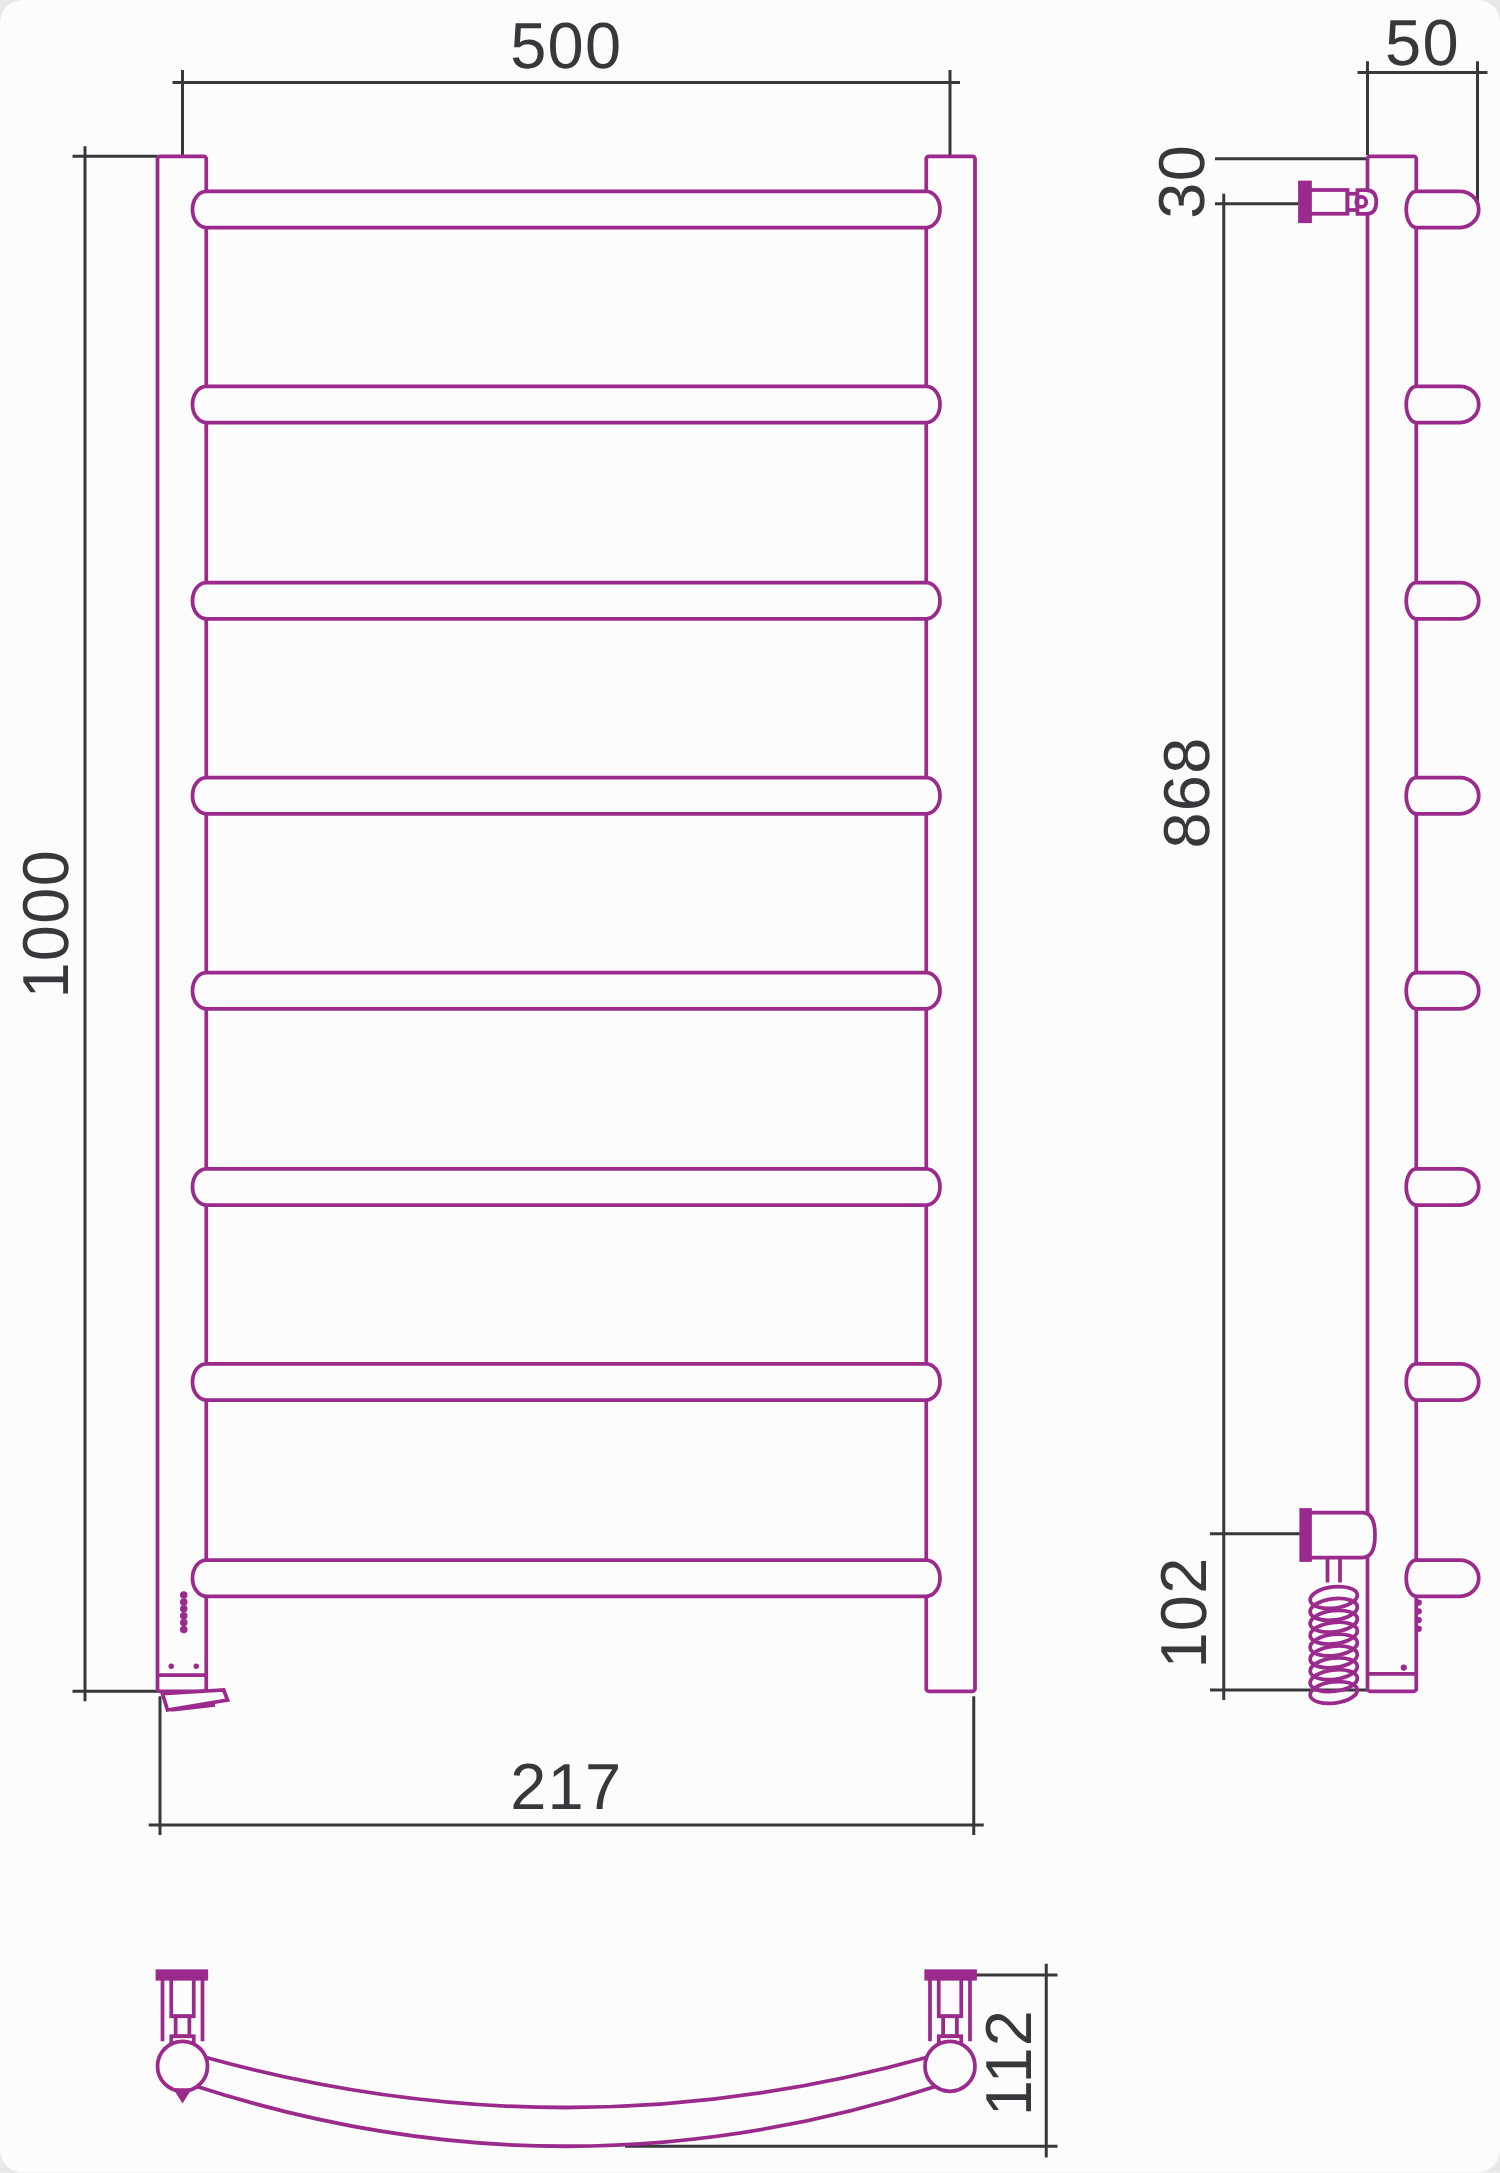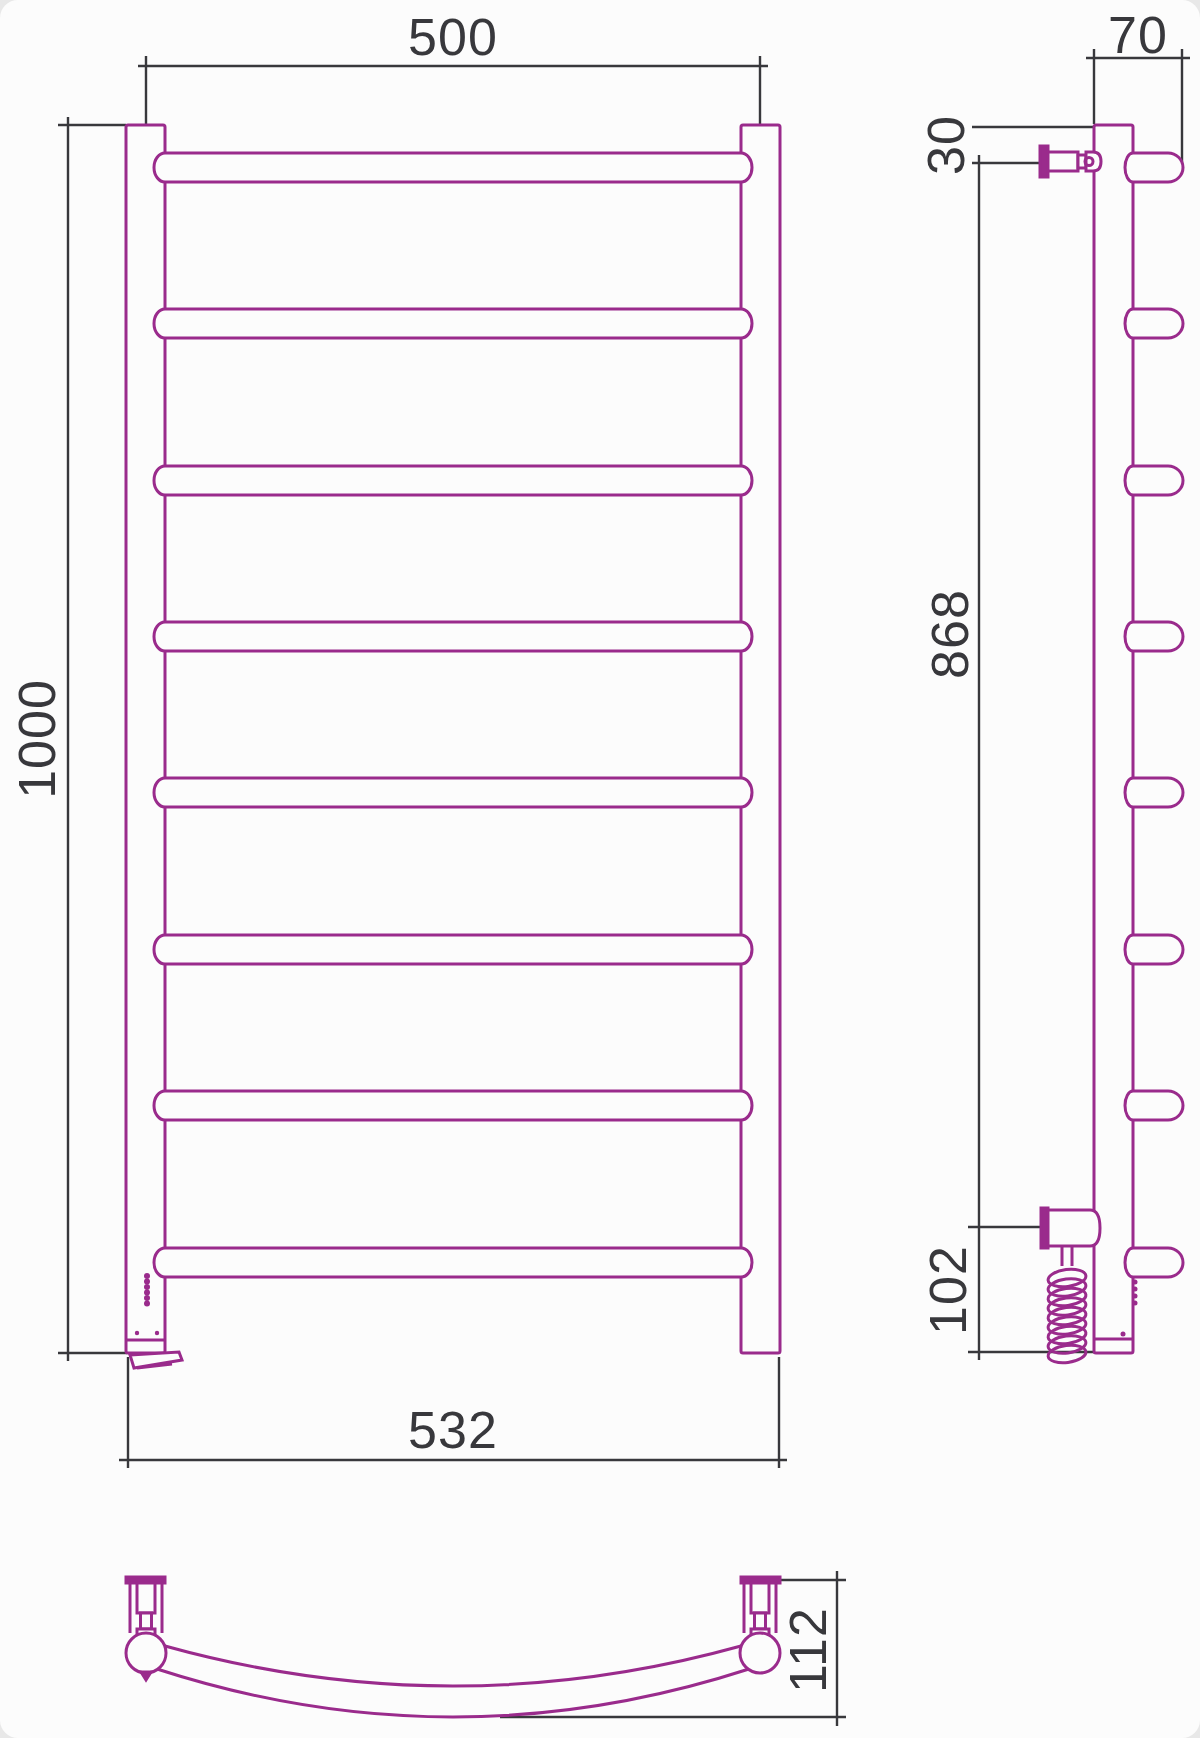--- a/index.html
+++ b/index.html
@@ -185,23 +185,23 @@
         <rect x="751" y="1629" width="18" height="12"></rect>
         <circle cx="760" cy="1653" r="20"></circle>
       </g>
     </g>
   </svg>
 
   <div class="dim-label" style="left:453px; top:37px;">500</div>
 
   <div class="dim-label vertical" style="left:37px; top:739px;">1000</div>
 
-  <div class="dim-label" style="left:453px; top:1430px;">532</div>
-
-  <div class="dim-label" style="left:1138px; top:35px;">70</div>
+  <div class="dim-label" style="left:453px; top:1430px;">217</div>
+
+  <div class="dim-label" style="left:1138px; top:35px;">50</div>
 
   <div class="dim-label vertical" style="left:946px; top:145px;">30</div>
 
   <div class="dim-label vertical" style="left:950px; top:634px;">868</div>
 
   <div class="dim-label vertical" style="left:948px; top:1290px;">102</div>
 
   <div class="dim-label vertical" style="left:808px; top:1650px;">112</div>
 
 </div>

